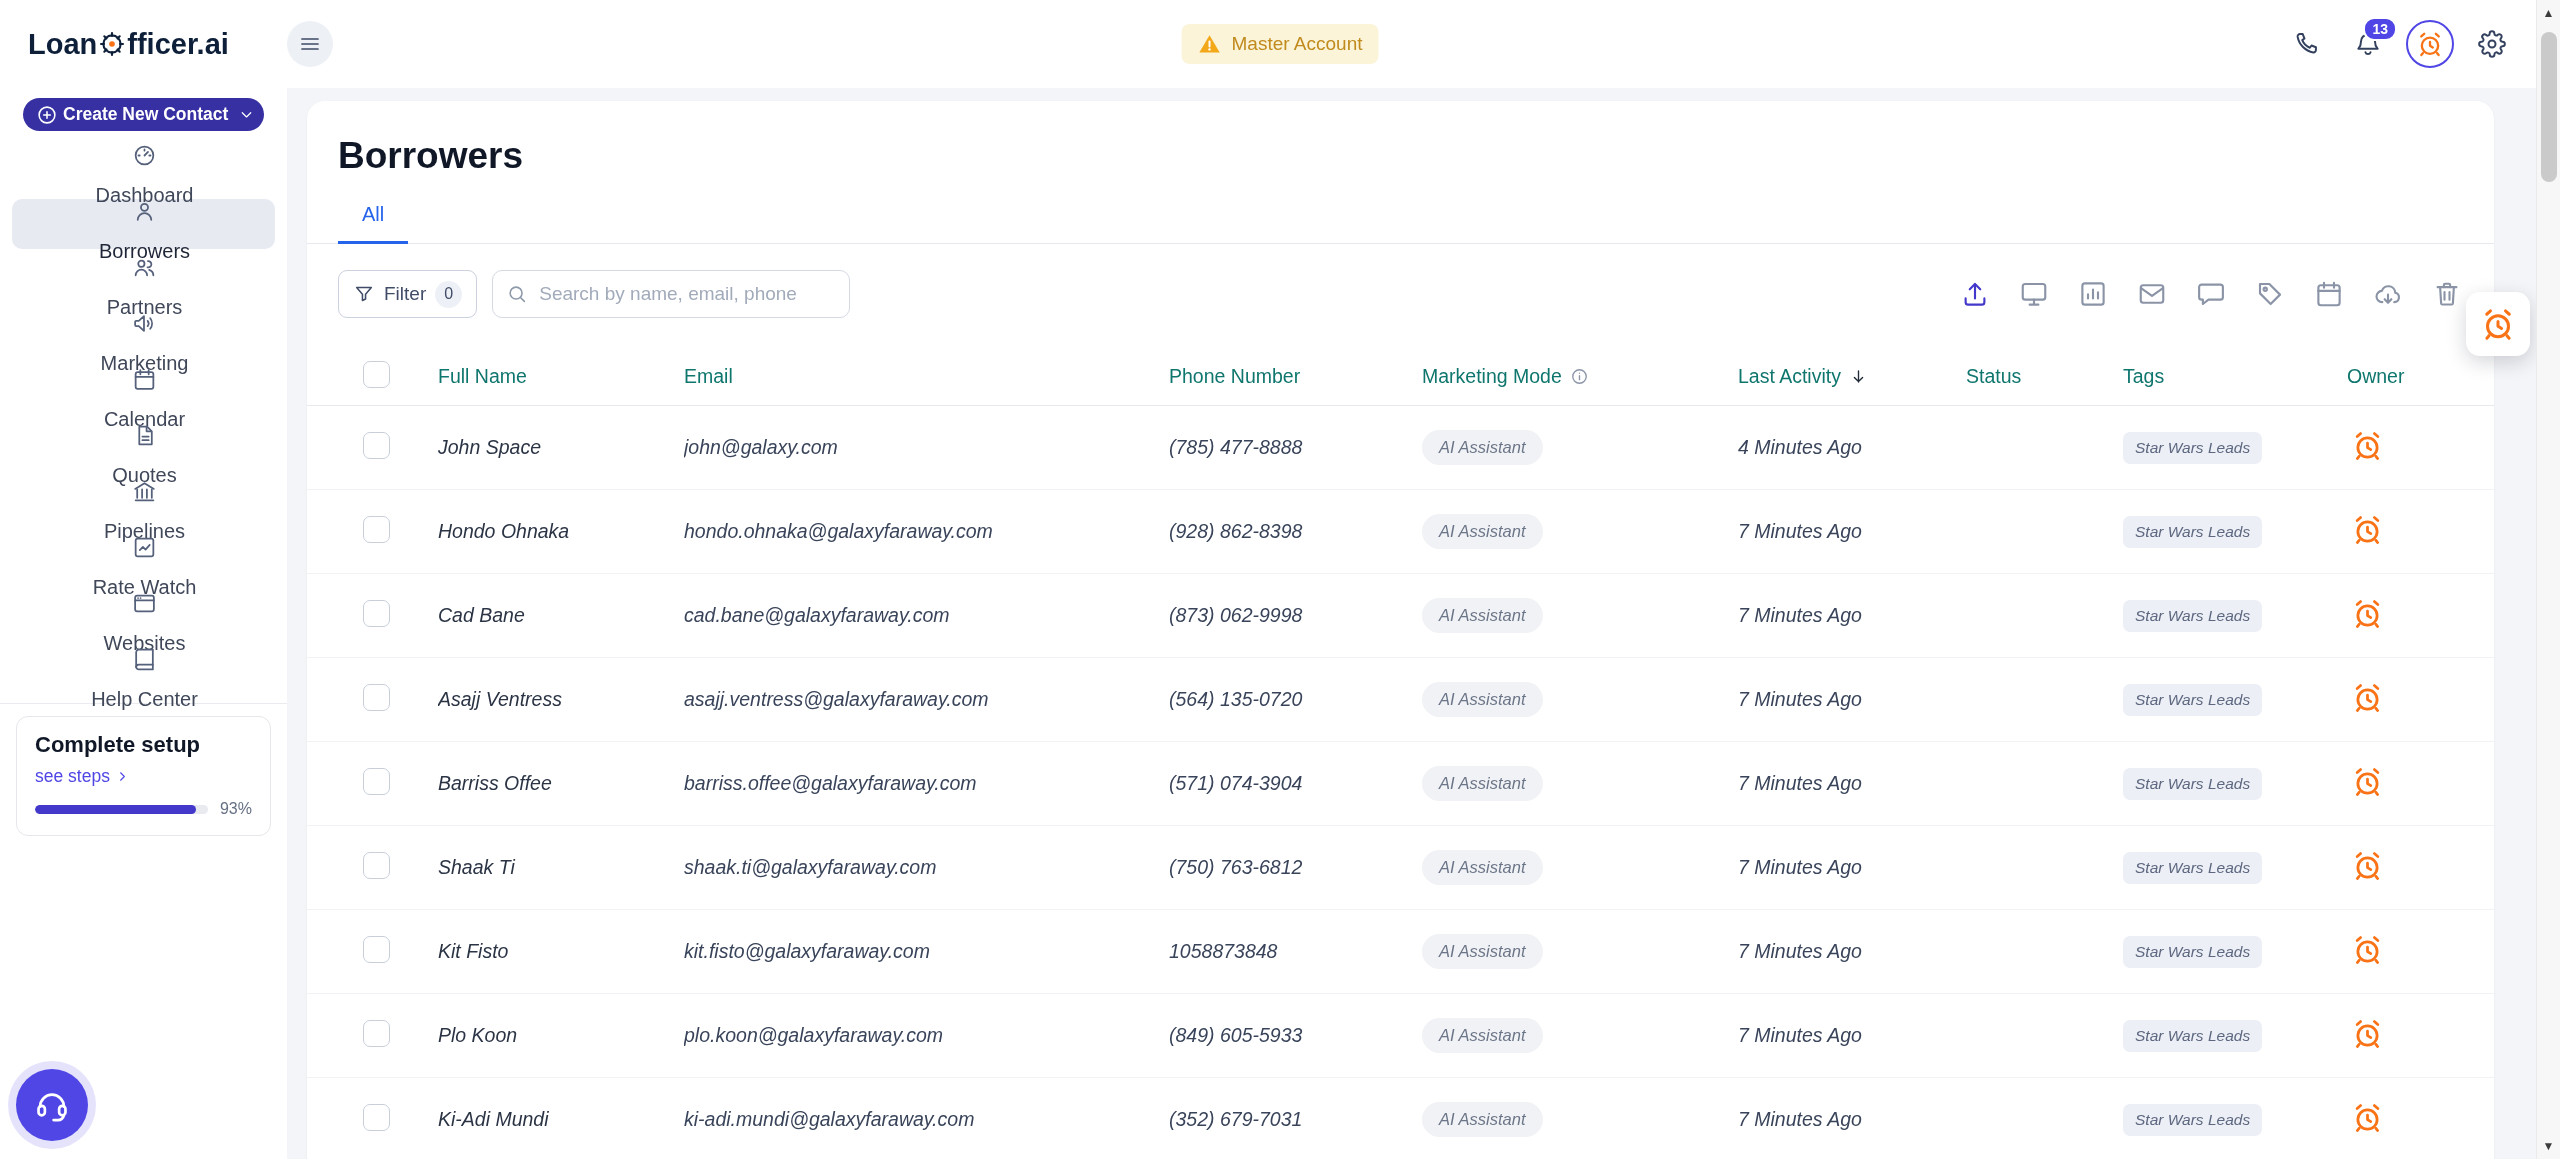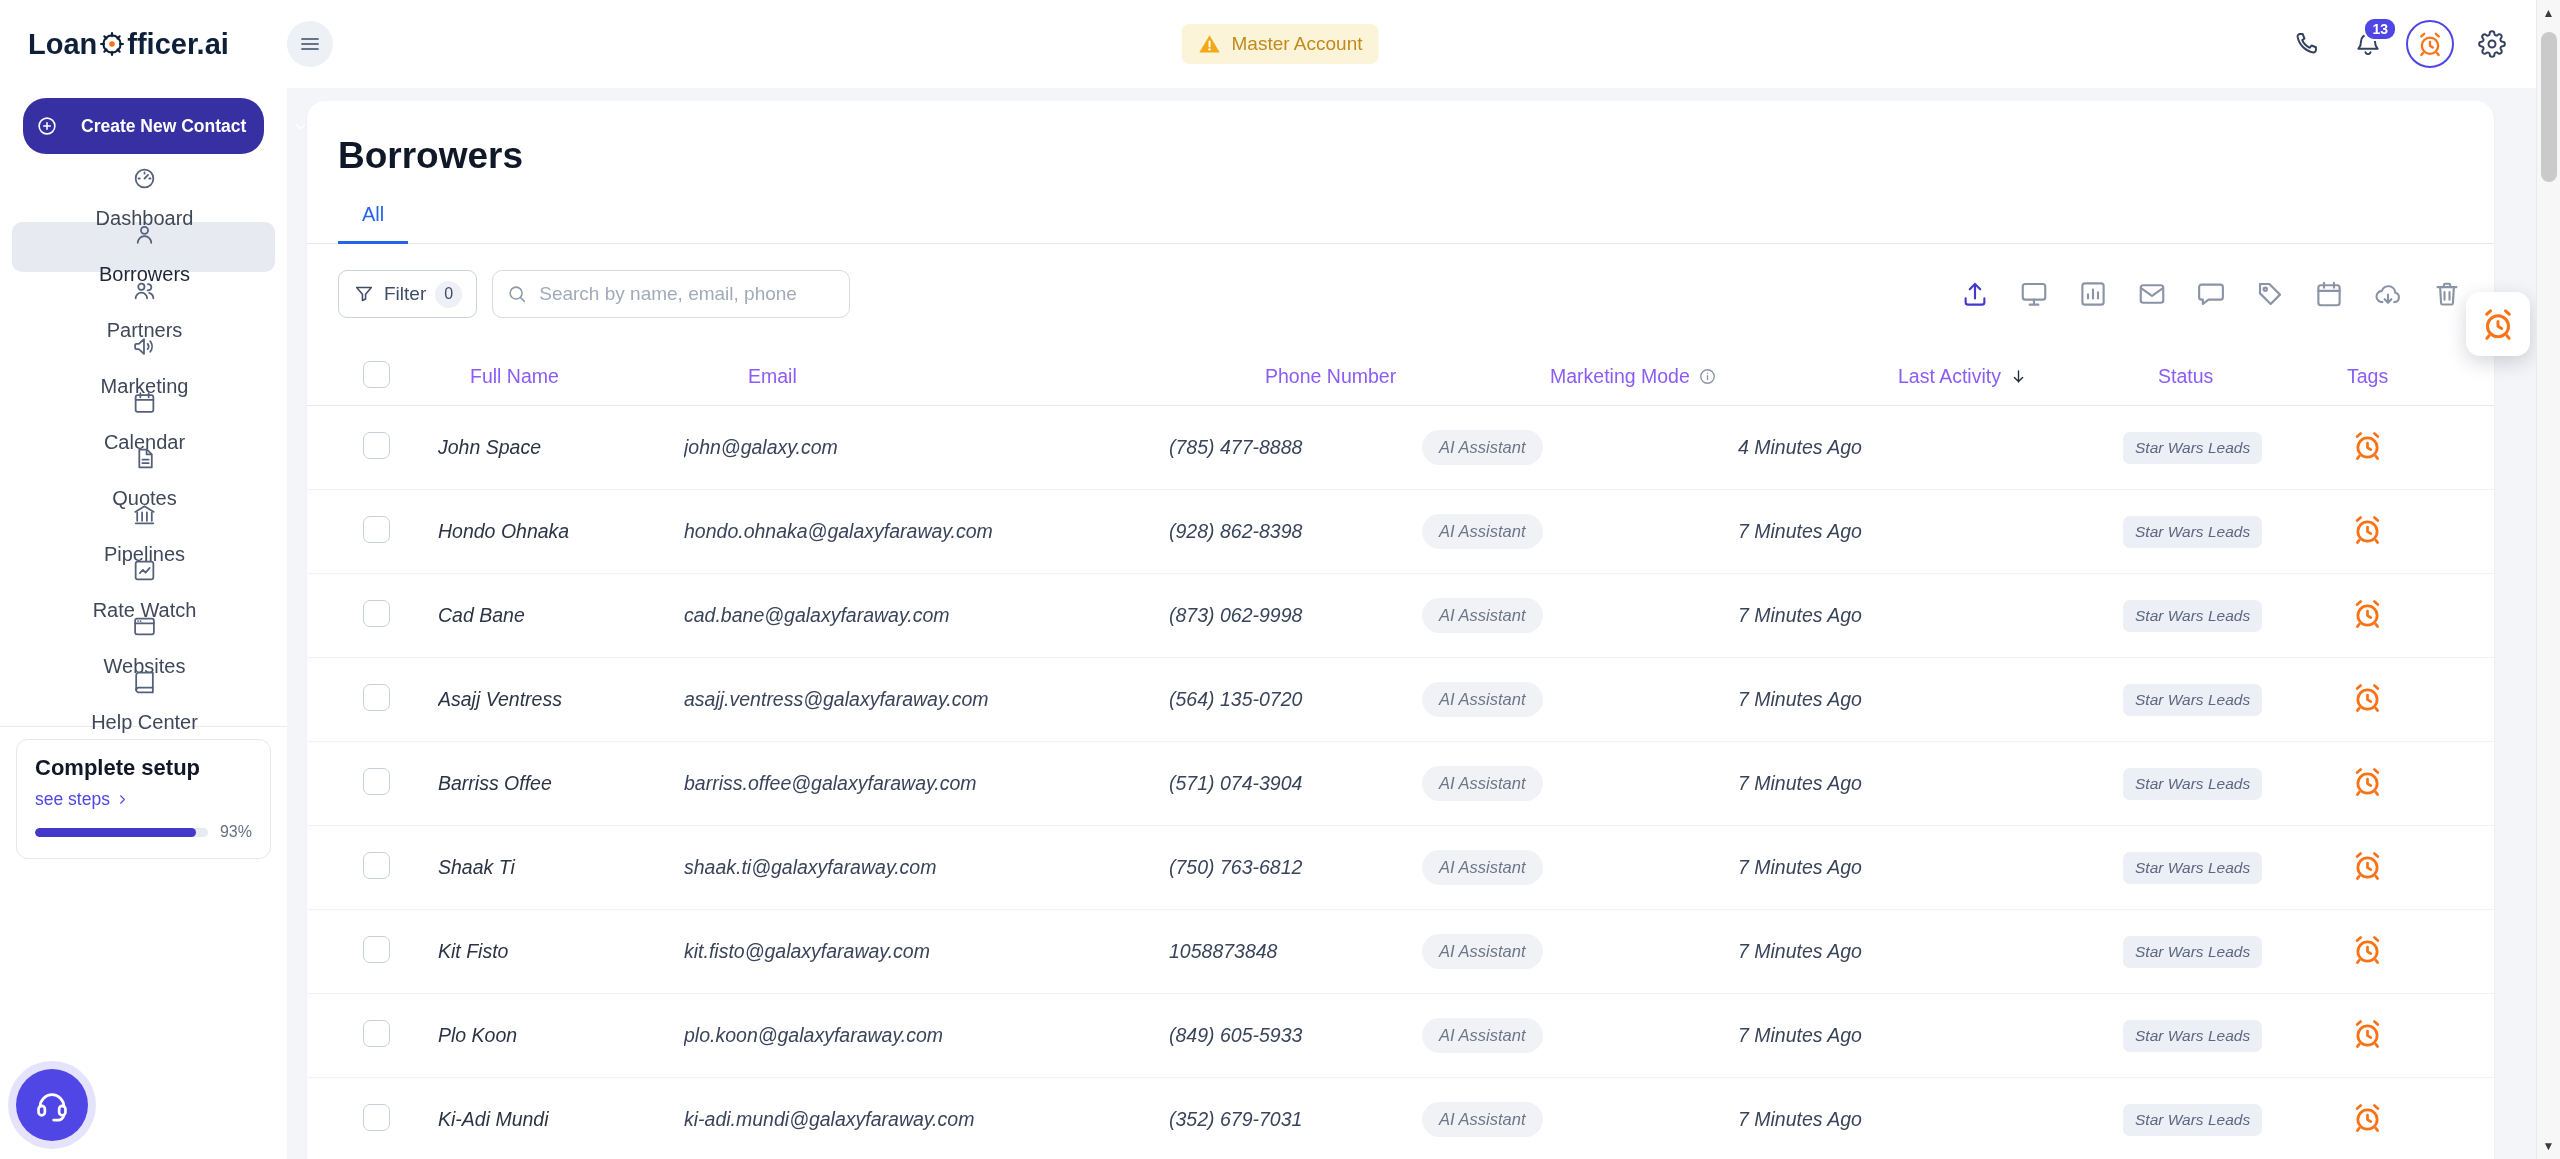--- a/index.html
+++ b/index.html
@@ -46,23 +46,23 @@
     position: absolute; top: -3px; right: -5px; width: auto; height: auto;
     background: #4F46E5; color: #fff; font-size: 14px; font-weight: 700;
     border-radius: 11px; padding: 2px 7px; border: 2px solid #fff;
   }
   .alarm-ring { border: 2.5px solid #4F46E5; }
   .orange { color: #F97316; }
 
   
   .sidebar { position: fixed; top: 88px; left: 0; width: 287px; bottom: 0; background: #fff; z-index: 30; }
   .create-btn {
-    margin: 10px 23px 0; width: 241px; height: 56px; border-radius: 23px;
+    margin: 10px 23px 0; width: 241px; height: 33px; border-radius: 23px;
     background: #3730A3; color: #fff; border: none; cursor: pointer;
-    display: flex; align-items: center; padding: 7px 13px; gap: 23px;
+    display: flex; align-items: center; padding: 7px 13px; gap: 5px;
   }
   .cb-plus { width: 22px; height: 22px; flex: none; }
   .cb-label { font-size: 17.5px; font-weight: 600; white-space: nowrap; }
   .cb-divider { width: 1px; height: 22px; background: rgba(255,255,255,.3); margin-left: auto; }
   .cb-chev { width: 17px; height: 17px; flex: none; }
 
   .nav { margin-top: 12px; padding: 0 12px; }
   .nav-item {
     height: 50px; margin-bottom: 6px; display: flex; align-items: center; gap: 16px;
     padding: 0 12px 0 14px; border-radius: 10px; color: #3F4759; font-size: 20px; cursor: pointer; flex-direction: column;
@@ -124,21 +124,21 @@
   .tool-btn { background: none; border: none; padding: 0; width: 32px; height: 32px; color: #8A94A6; cursor: pointer; display: flex; align-items: center; justify-content: center; }
   .tool-btn > span { width: 30px; height: 30px; }
   .tool-btn.accent { color: #4338CA; }
 
   
   .thead, .trow {
     display: grid;
     grid-template-columns: 131px 246px 485px 253px 316px 228px 157px 224px 1fr;
     align-items: center;
   }
-  .thead { margin-top: 30px; height: 58px; border-bottom: 1px solid #E7E9EE; font-size: 19.5px; font-weight: 500; color: #8b5cf6; gap: 32px; }
+  .thead { margin-top: 30px; height: 58px; border-bottom: 1px solid #E7E9EE; font-size: 19.5px; font-weight: 500; color: #0f766e; }
   .trow { height: 84px; border-bottom: 1px solid #F0F2F5; font-style: italic; }
   .cell { min-width: 0; padding-right: 12px; white-space: nowrap; overflow: hidden; }
   .c-check { padding-left: 56px; }
   .checkbox { display: inline-block; width: 27px; height: 27px; border: 1.6px solid #C8CFDA; border-radius: 7px; background: #fff; cursor: pointer; }
   .th-flex { display: flex; align-items: center; gap: 8px; }
   .info-ic { width: 19px; height: 19px; color: #8B95A7; }
   .sort-ic { width: 19px; height: 19px; color: #1F2937; }
 
   .c-name { font-size: 19.5px; color: #2B3445; }
   .c-email, .c-phone, .c-activity { font-size: 19.5px; color: #39445A; }

